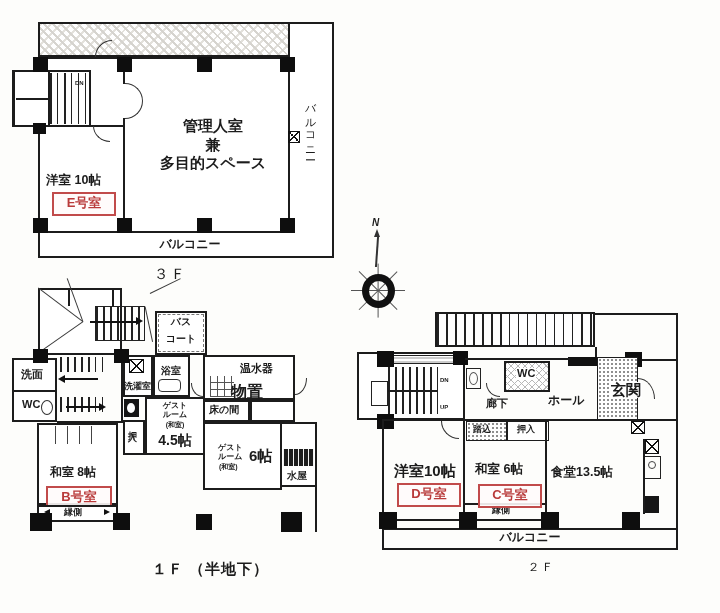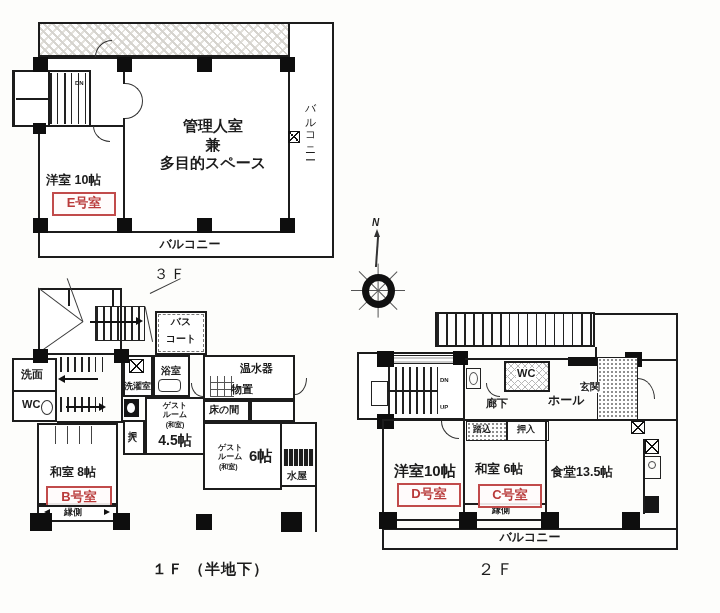--- a/index.html
+++ b/index.html
@@ -133,21 +133,21 @@
   <div class="xbox" style="left:129px;top:359px;width:15px;height:14px"></div>
   <div class="lbl" style="left:124px;top:382px;font-size:9px">洗濯室</div>
   <div class="room" style="left:153px;top:355px;width:37px;height:42px"></div>
   <div class="lbl" style="left:161px;top:366px;font-size:10px">浴室</div>
   <div class="abs" style="left:158px;top:379px;width:23px;height:13px;border:1.3px solid #333;border-radius:4px"></div>
   <div class="q qbl" style="left:191px;top:383px;width:12px;height:14px"></div>
 
   <div class="room" style="left:203px;top:355px;width:92px;height:45px"></div>
   <div class="abs grid7" style="left:210px;top:376px;width:24px;height:21px"></div>
   <div class="lbl" style="left:240px;top:363px;font-size:11px">温水器</div>
-  <div class="lbl" style="left:231px;top:384px;font-size:11px">物置</div>
+  <div class="lbl" style="left:231px;top:384px;font-size:16px">物置</div>
   <div class="q qbr" style="left:295px;top:378px;width:12px;height:17px"></div>
 
   <div class="room" style="left:203px;top:400px;width:47px;height:22px"></div>
   <div class="lbl" style="left:209px;top:405px;font-size:10px">床の間</div>
   <div class="room" style="left:250px;top:400px;width:45px;height:22px"></div>
 
   <div class="room" style="left:145px;top:397px;width:60px;height:58px"></div>
   <div class="lbl c" style="left:145px;top:402px;width:60px;font-size:8px">ゲスト</div>
   <div class="lbl c" style="left:145px;top:411px;width:60px;font-size:8px">ルーム</div>
   <div class="lbl c" style="left:145px;top:421px;width:60px;font-size:7px">(和室)</div>
@@ -206,21 +206,21 @@
 
   <div class="lh" style="left:465px;top:358px;width:105px"></div>
   <div class="abs" style="left:466px;top:368px;width:15px;height:21px;border:1.4px solid #222"></div>
   <div class="abs" style="left:469px;top:372px;width:9px;height:13px;border:1px solid #555;border-radius:50%"></div>
   <div class="room thin xh" style="left:504px;top:361px;width:46px;height:31px;border-width:2px"></div>
   <div class="lbl chip" style="left:516px;top:368px;font-size:11px">WC</div>
   <div class="q qbl" style="left:486px;top:383px;width:14px;height:14px"></div>
   <div class="lbl" style="left:486px;top:398px;font-size:11px">廊下</div>
   <div class="lbl" style="left:548px;top:394px;font-size:12px">ホール</div>
   <div class="room thin stip" style="left:597px;top:357px;width:41px;height:63px"></div>
-  <div class="lbl chip" style="left:579px;top:382px;font-size:10px">玄関</div>
+  <div class="lbl chip" style="left:610px;top:382px;font-size:15px">玄関</div>
   <div class="q qtr" style="left:638px;top:378px;width:17px;height:21px"></div>
 
   <div class="lh" style="left:382px;top:419px;width:296px"></div>
   <div class="q qbl" style="left:441px;top:421px;width:18px;height:18px"></div>
 
   <div class="room thin stip" style="left:466px;top:421px;width:41px;height:20px"></div>
   <div class="lbl chip" style="left:472px;top:425px;font-size:9px">踏込</div>
   <div class="room thin" style="left:507px;top:421px;width:42px;height:20px"></div>
   <div class="lbl" style="left:517px;top:425px;font-size:9px">押入</div>
 
@@ -244,15 +244,15 @@
   <div class="lv" style="left:643px;top:439px;height:75px;width:1.5px"></div>
   <div class="fix" style="left:645px;top:496px;width:14px;height:17px"></div>
 
   <div class="lh" style="left:382px;top:528px;width:296px"></div>
   <div class="lh" style="left:382px;top:548px;width:296px"></div>
   <div class="col" style="left:379px;top:512px;width:18px;height:17px"></div>
   <div class="col" style="left:459px;top:512px;width:18px;height:17px"></div>
   <div class="col" style="left:541px;top:512px;width:18px;height:17px"></div>
   <div class="col" style="left:622px;top:512px;width:18px;height:18px"></div>
   <div class="lbl c" style="left:480px;top:531px;width:100px;font-size:12px">バルコニー</div>
-  <div class="lbl c" style="left:459px;top:561px;width:75px;font-size:17px;letter-spacing:2px;font-weight:normal">２Ｆ</div>
+  <div class="lbl c" style="left:504px;top:561px;width:75px;font-size:12px;letter-spacing:2px;font-weight:normal">２Ｆ</div>
 
 </div>
 
 </body></html>

